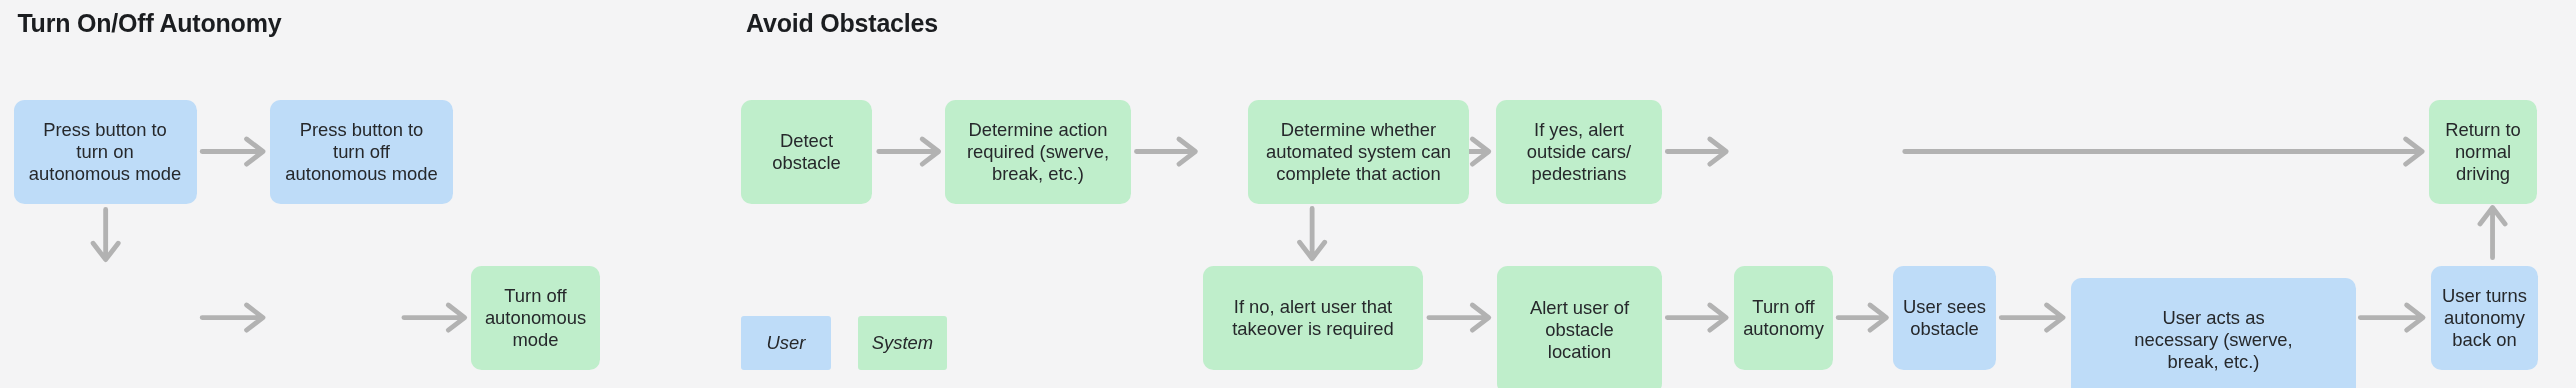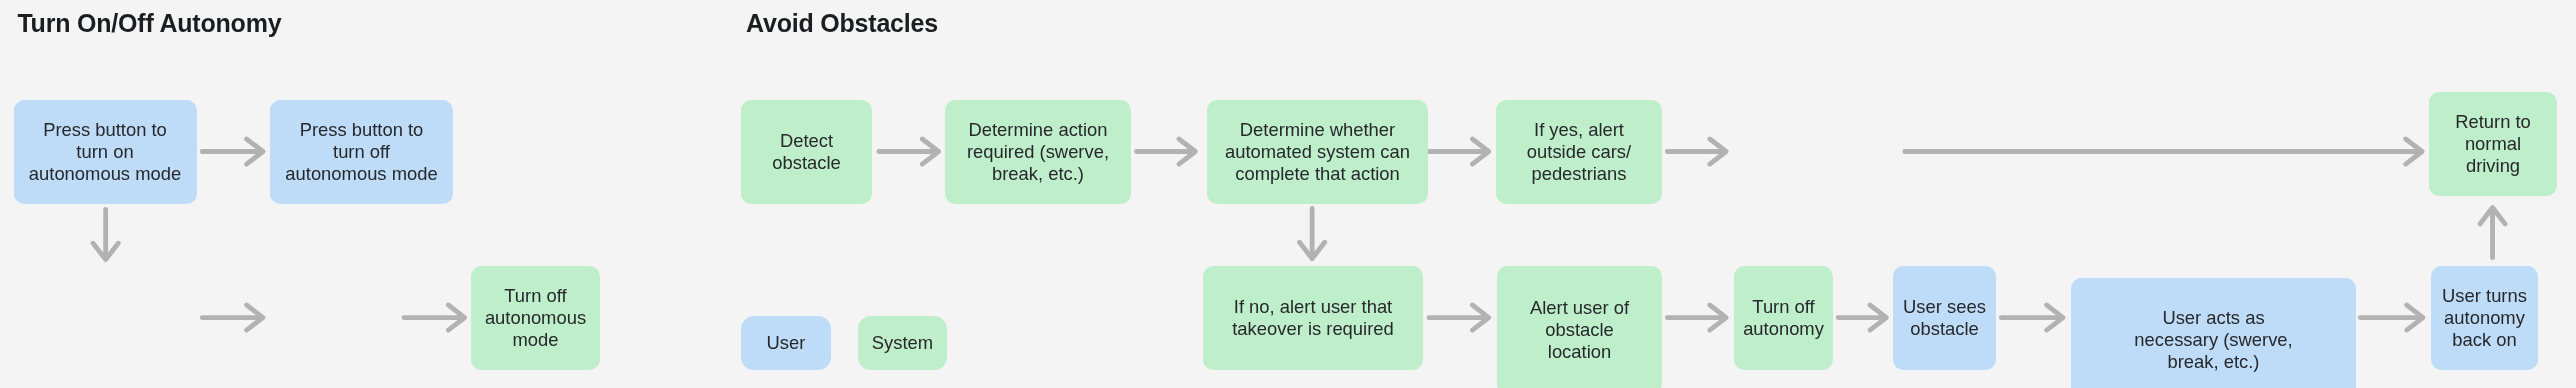--- a/index.html
+++ b/index.html
@@ -40,22 +40,23 @@
     white-space:pre-line;
     border-radius:10.6px;
     font-size:18.4px;
     line-height:22px;
     color:var(--text);
     padding:5.8px 9.7px;
   }
   .node.user{background:var(--user);}
   .node.system{background:var(--system);}
   .legend-node{
-    border-radius:13px;
+    border-radius:3px;
     font-size:18.4px;
+    font-style:italic;
   }
   svg.arrows{
     position:absolute;
     left:0;top:0;
     width:2576px;height:388px;
     pointer-events:none;
   }
   svg.arrows path{
     fill:none;
     stroke:var(--arrow);
@@ -99,27 +100,27 @@
 autonomous mode</div>
   <div class="node system" style="left:471px;top:266px;width:129px;height:104px">Turn off
 autonomous
 mode</div>
 
   <div class="node system" style="left:741px;top:100px;width:131px;height:104px">Detect
 obstacle</div>
   <div class="node system" style="left:945px;top:100px;width:186px;height:104px">Determine action
 required (swerve,
 break, etc.)</div>
-  <div class="node system" style="left:1207px;top:100px;width:221px;height:104px">Determine whether
+  <div class="node system" style="left:1248px;top:100px;width:221px;height:104px">Determine whether
 automated system can
 complete that action</div>
   <div class="node system" style="left:1496px;top:100px;width:166px;height:104px">If yes, alert
 outside cars/
 pedestrians</div>
-  <div class="node system" style="left:2429px;top:92px;width:128px;height:104px">Return to
+  <div class="node system" style="left:2429px;top:100px;width:108px;height:104px">Return to
 normal
 driving</div>
 
   <div class="node system" style="left:1203px;top:266px;width:220px;height:104px">If no, alert user that
 takeover is required</div>
   <div class="node system" style="left:1497px;top:266px;width:165px;height:128px">Alert user of
 obstacle
 location</div>
   <div class="node system" style="left:1734px;top:266px;width:99px;height:104px">Turn off
 autonomy</div>

